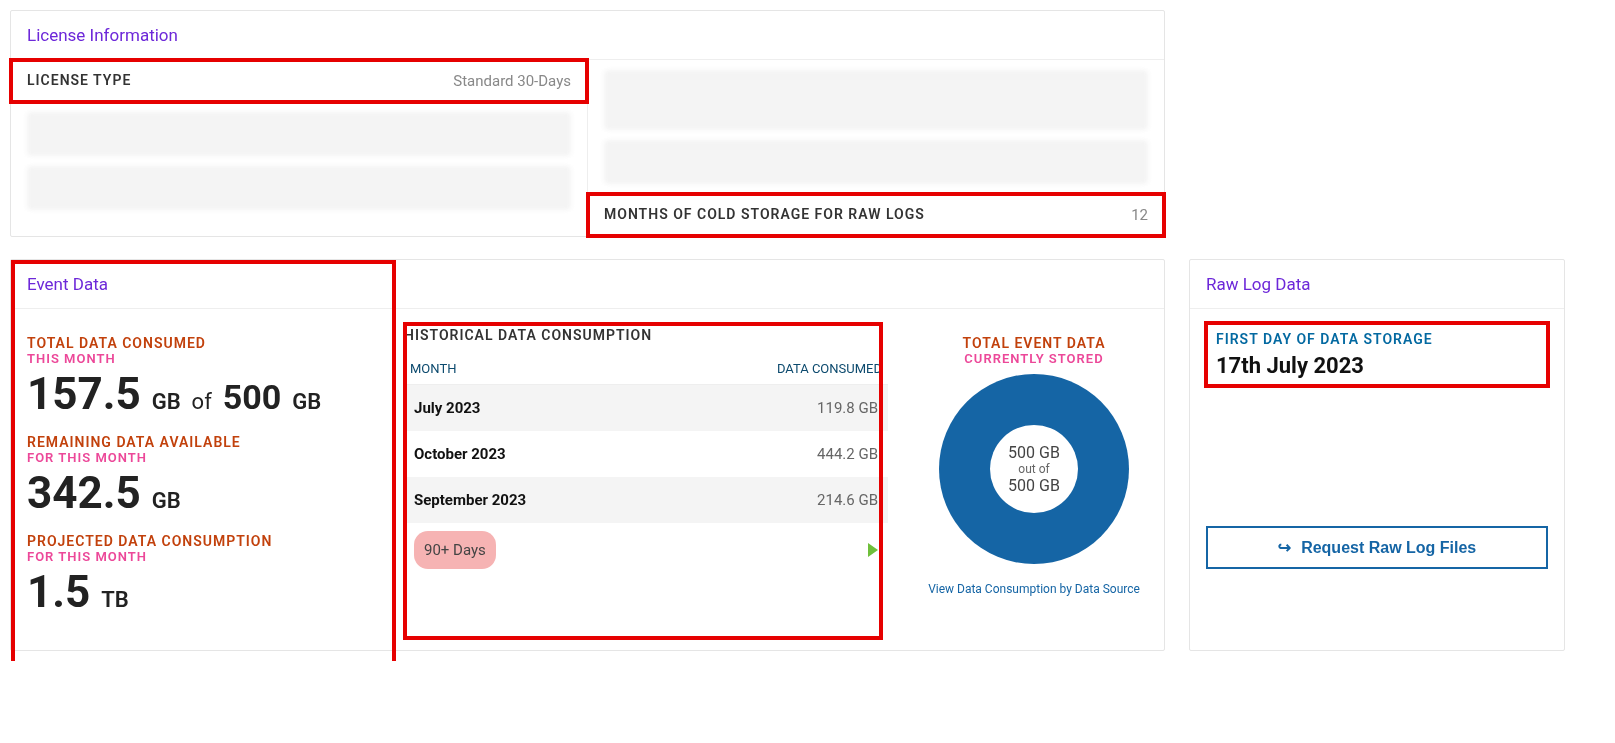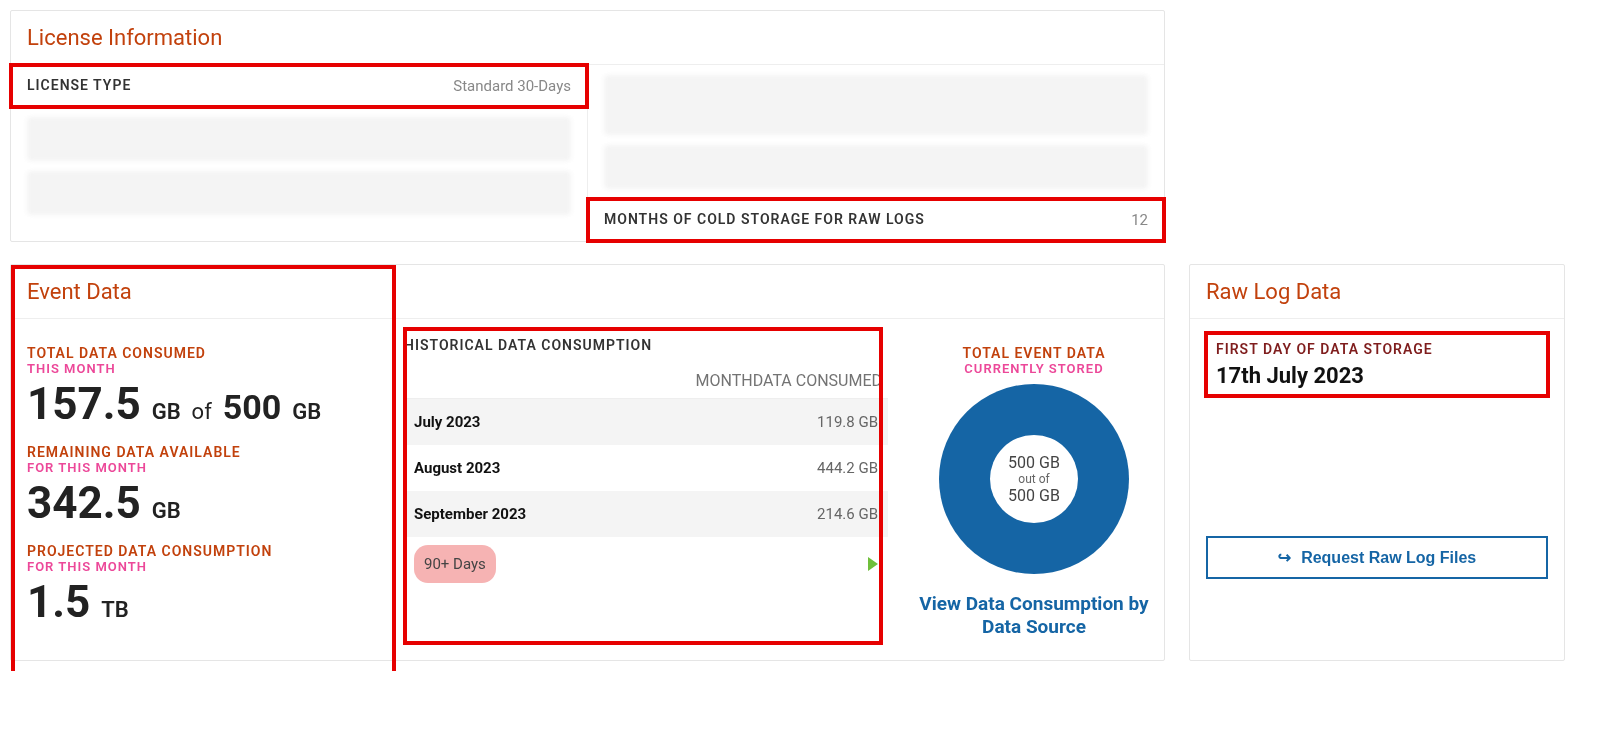--- a/index.html
+++ b/index.html
@@ -12,22 +12,22 @@
     width: 1615px;
   }
   .row { display: flex; gap: 24px; }
   .panel {
     border: 1px solid #e5e5e5;
     border-radius: 2px;
     background: #fff;
   }
   .panel-title {
     padding: 14px 16px;
-    font-size: 22px;
-    color: #c2410c;
+    font-size: 17px;
+    color: #6d28d9;
     border-bottom: 1px solid #eee;
   }
   .license-panel { width: 1155px; }
   .license-body { display: flex; }
   .license-col { flex: 1; padding: 0; }
   .license-col:first-child { border-right: 1px solid #eee; }
   .kv-row {
     display: flex;
     justify-content: space-between;
     align-items: flex-start;
@@ -84,23 +84,23 @@
   .stat-big .second { font-size: 34px; font-weight: 700; }
   .hist-title {
     font-size: 14px;
     font-weight: 600;
     letter-spacing: 1px;
     color: #333;
     margin-bottom: 10px;
   }
   .hist-head {
     display: flex;
-    justify-content: flex-end;
-    font-size: 16px;
-    color: #737373;
+    justify-content: space-between;
+    font-size: 13px;
+    color: #0c4a6e;
     padding: 8px 6px;
     border-bottom: 1px solid #eee;
   }
   .hist-row {
     display: flex;
     justify-content: space-between;
     padding: 14px 10px;
     font-size: 15px;
   }
   .hist-row:nth-child(odd) { background: #f4f4f4; }
@@ -162,34 +162,34 @@
     align-items: center;
     justify-content: center;
     font-size: 13px;
     color: #666;
   }
   .donut-inner .top { font-size: 16px; color: #444; }
   .donut-inner .mid { font-size: 12px; }
   .donut-inner .bot { font-size: 16px; color: #444; }
   .link-blue {
     color: #1565a5;
-    font-size: 19px;
-    font-weight: 700;
+    font-size: 12px;
+    font-weight: 400;
     margin-top: 18px;
     display: block;
     text-decoration: none;
   }
   
   .raw-panel { width: 376px; }
   .raw-body { padding: 14px 16px; }
   .first-day-label {
     font-size: 14px;
     font-weight: 600;
     letter-spacing: 1px;
-    color: #7f1d1d;
+    color: #0369a1;
   }
   .first-day-val {
     font-size: 22px;
     font-weight: 700;
     color: #111;
     margin-top: 6px;
   }
   .btn-outline {
     border: 2px solid #1565a5;
     color: #1565a5;
@@ -271,21 +271,21 @@
         <div class="hist-head">
           <span>MONTH</span>
           <span>DATA CONSUMED</span>
         </div>
         <div>
           <div class="hist-row">
             <span class="m">July 2023</span>
             <span class="v">119.8 GB</span>
           </div>
           <div class="hist-row">
-            <span class="m">August 2023</span>
+            <span class="m">October 2023</span>
             <span class="v">444.2 GB</span>
           </div>
           <div class="hist-row">
             <span class="m">September 2023</span>
             <span class="v">214.6 GB</span>
           </div>
         </div>
         <div class="ninety-row">
           <span class="ninety-pill">90+ Days</span>
           <span class="arrow-right"></span>

